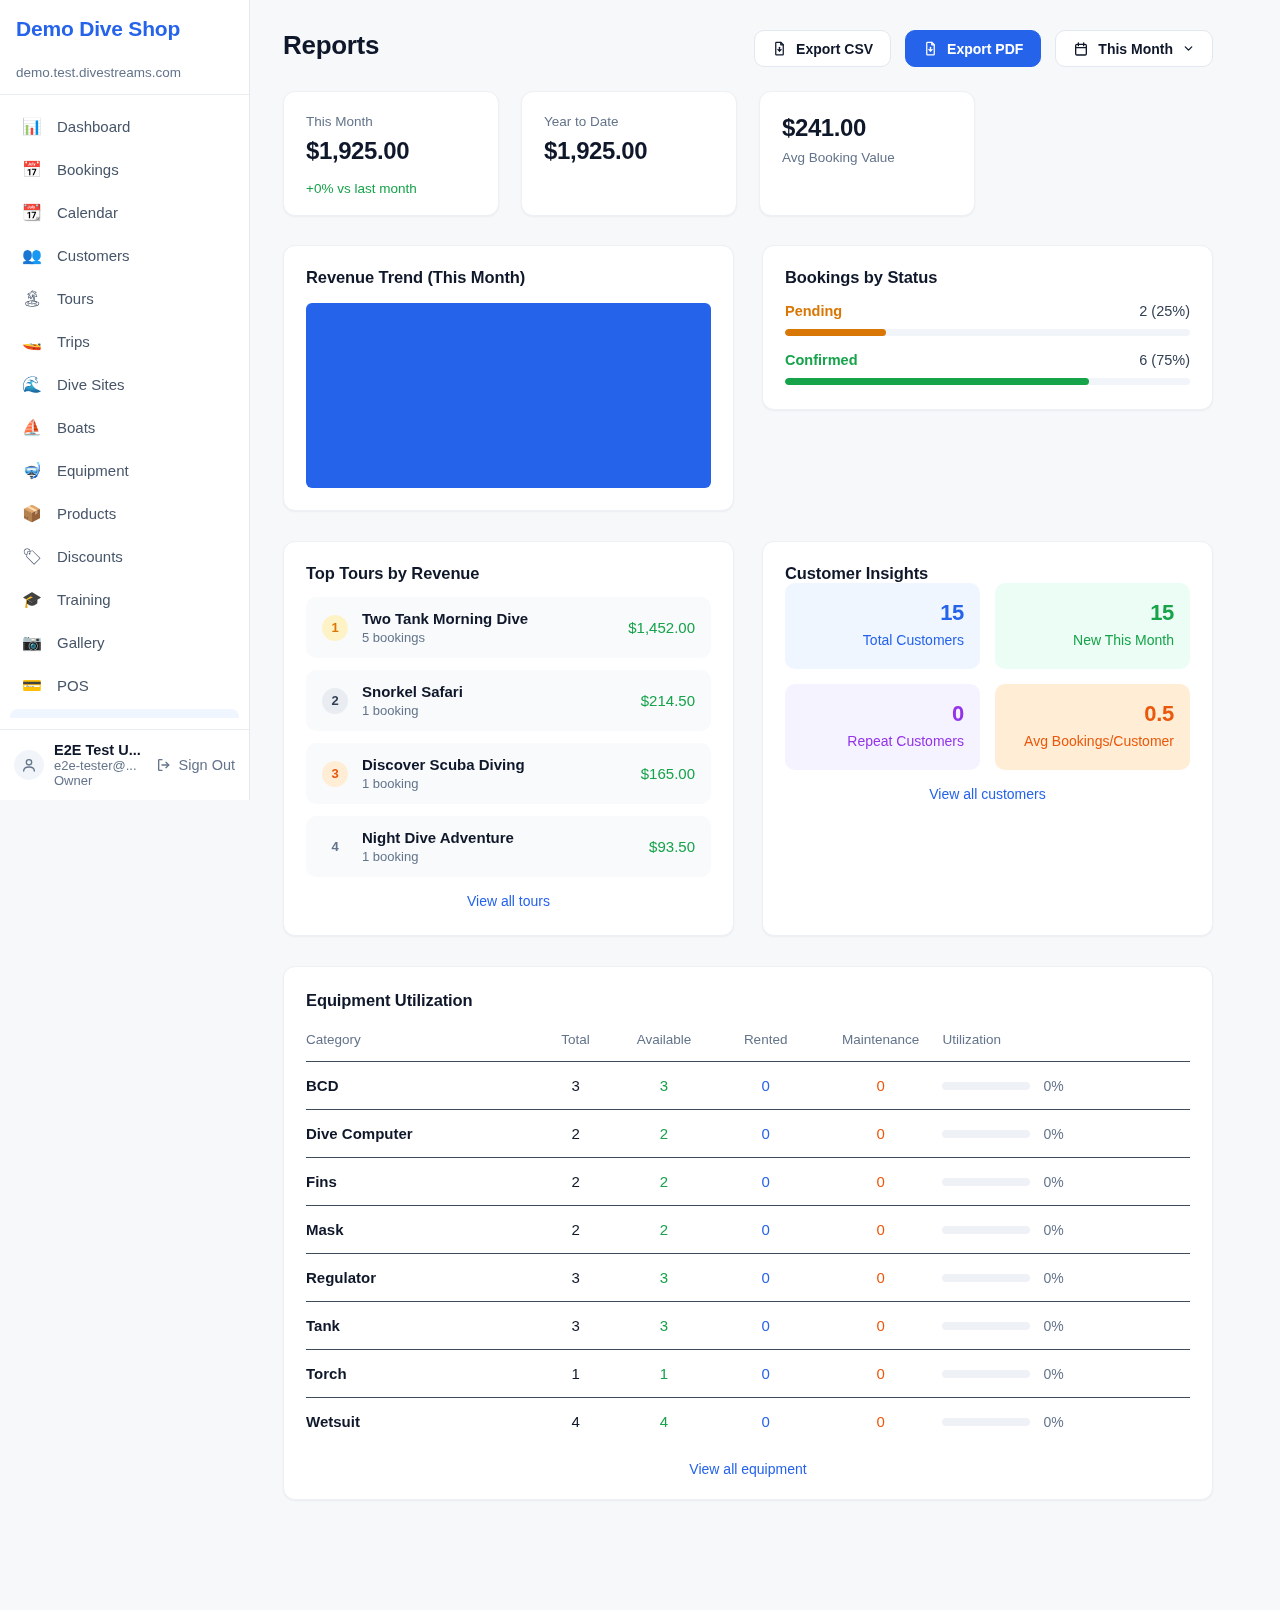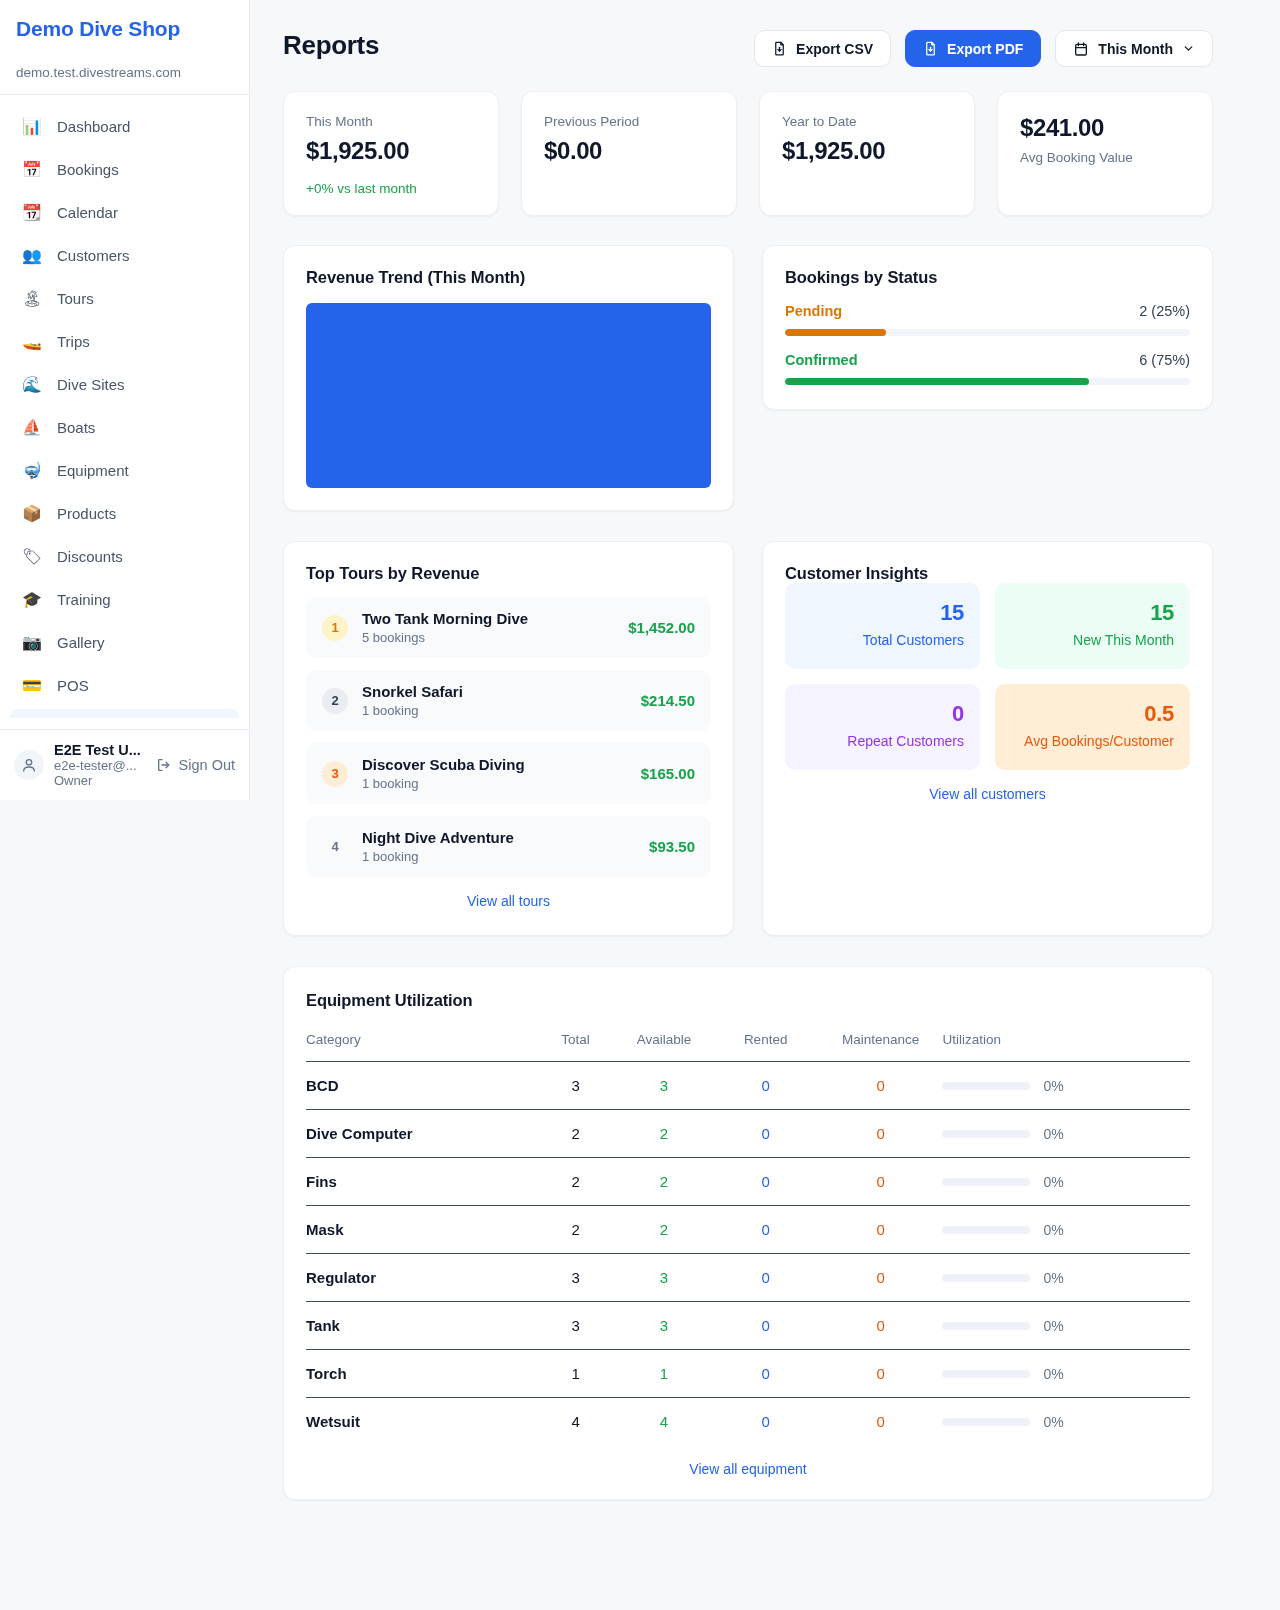--- a/index.html
+++ b/index.html
@@ -108,21 +108,21 @@
     display: flex; align-items: center; justify-content: center;
     font-size: 13px; font-weight: 600;
   }
   .rank.r1 { background: #fef3c7; color: #d97706; }
   .rank.r2 { background: #e9edf2; color: #334155; }
   .rank.r3 { background: #ffedd5; color: #ea580c; }
   .rank.r4 { background: transparent; color: #64748b; }
   .tour-info { min-width: 0; }
   .tour-name { font-size: 15px; font-weight: 600; }
   .tour-sub { font-size: 13px; color: #64748b; margin-top: 3px; }
-  .tour-rev { margin-left: auto; font-size: 15px; font-weight: 700; color: #16a34a; white-space: nowrap; }
+  .tour-rev { margin-left: auto; font-size: 15px; font-weight: 400; color: #16a34a; white-space: nowrap; }
   .card-link {
     display: block; margin: 16px auto 4px auto; text-align: center;
     color: #2563eb; font-size: 14px; text-decoration: none; background: none;
     border: none; font-family: inherit; cursor: pointer;
   }
   .insights-card { padding: 22px; }
   .tile-grid { margin-top: 0; display: grid; grid-template-columns: 1fr 1fr; gap: 15px; text-align: right; }
   .tile { border-radius: 10px; padding: 17px 16px; height: 86px; }
   .tile-value { font-size: 22px; font-weight: 800; letter-spacing: -.3px; }
   .tile-label { font-size: 14px; margin-top: 6px; }
@@ -275,24 +275,20 @@
     </div>
   </div>
 
   <div class="stats">
     <div class="card stat">
       <div class="stat-label">This Month</div>
       <div class="stat-value">$1,925.00</div>
       <div class="stat-delta">+0% vs last month</div>
     </div>
     <div class="card stat">
-      <div class="stat-label">Previous Period</div>
-      <div class="stat-value">$0.00</div>
-    </div>
-    <div class="card stat">
       <div class="stat-label">Year to Date</div>
       <div class="stat-value">$1,925.00</div>
     </div>
     <div class="card stat">
       <div class="stat-value first">$241.00</div>
       <div class="stat-label below">Avg Booking Value</div>
     </div>
   </div>
 
   <div class="row2">

